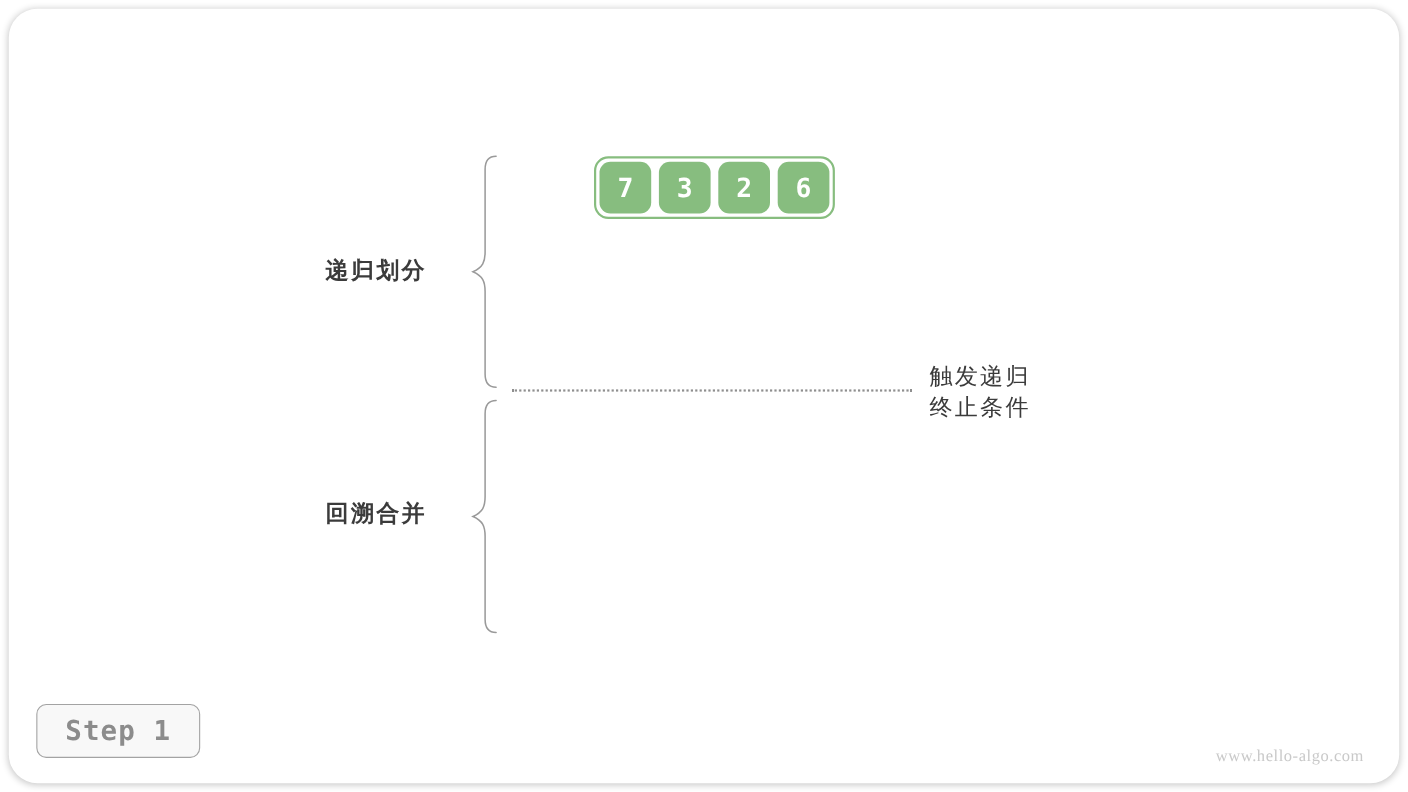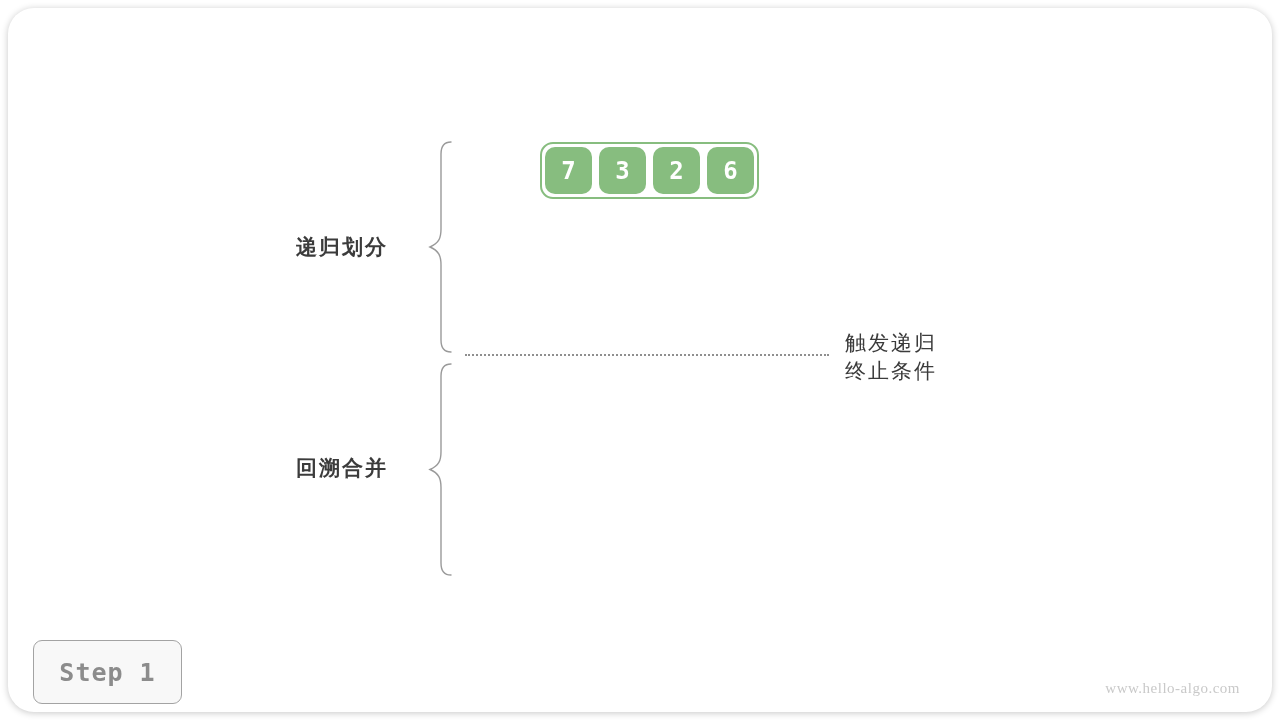--- a/index.html
+++ b/index.html
@@ -81,21 +81,21 @@
     letter-spacing: 2px;
     color: var(--label_text);
     line-height: 28px;
     white-space: nowrap;
     text-align: center;
   }
   
   .step-badge {
     position: absolute;
     left: 25px; top: 632px;
-    width: 149px; height: 64px;
+    width: 149px; height: 49px;
     box-sizing: border-box;
     background: var(--step_bg);
     border: 1.6px solid var(--step_border);
     border-radius: 9px;
     display: flex;
     align-items: center;
     justify-content: center;
     font-family: "DejaVu Sans Mono", monospace;
     font-size: 25px;
     font-weight: 700;

